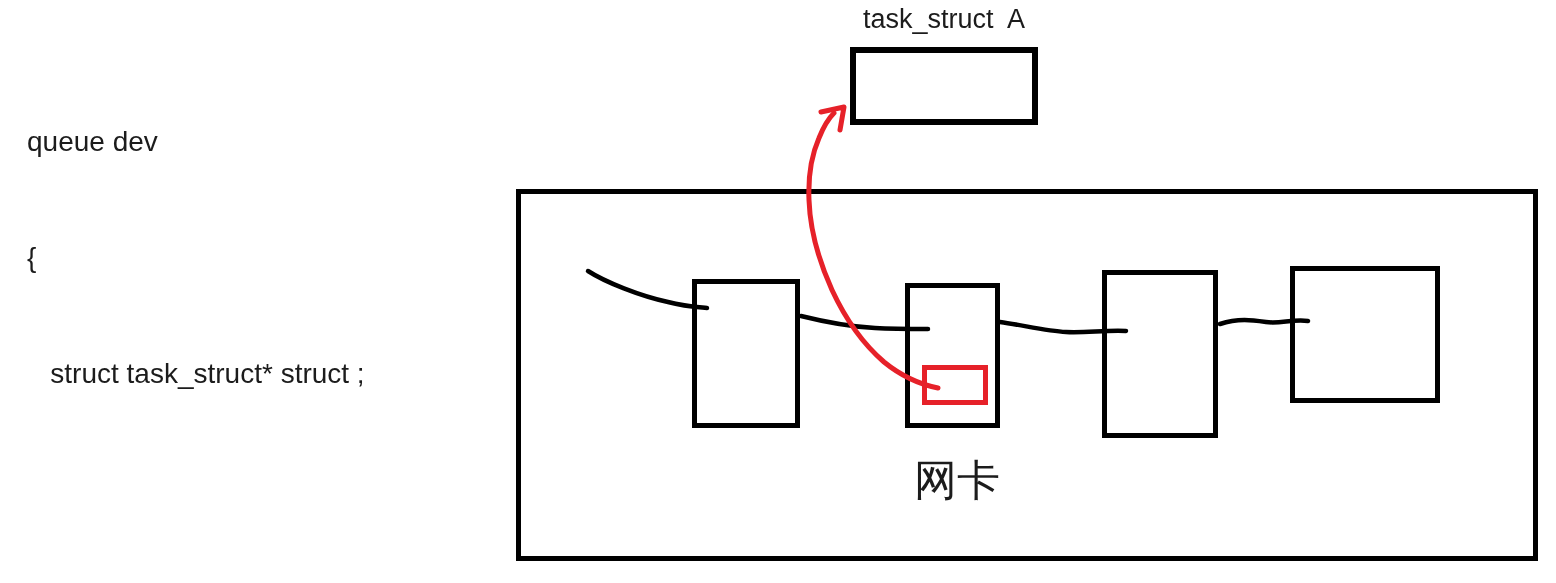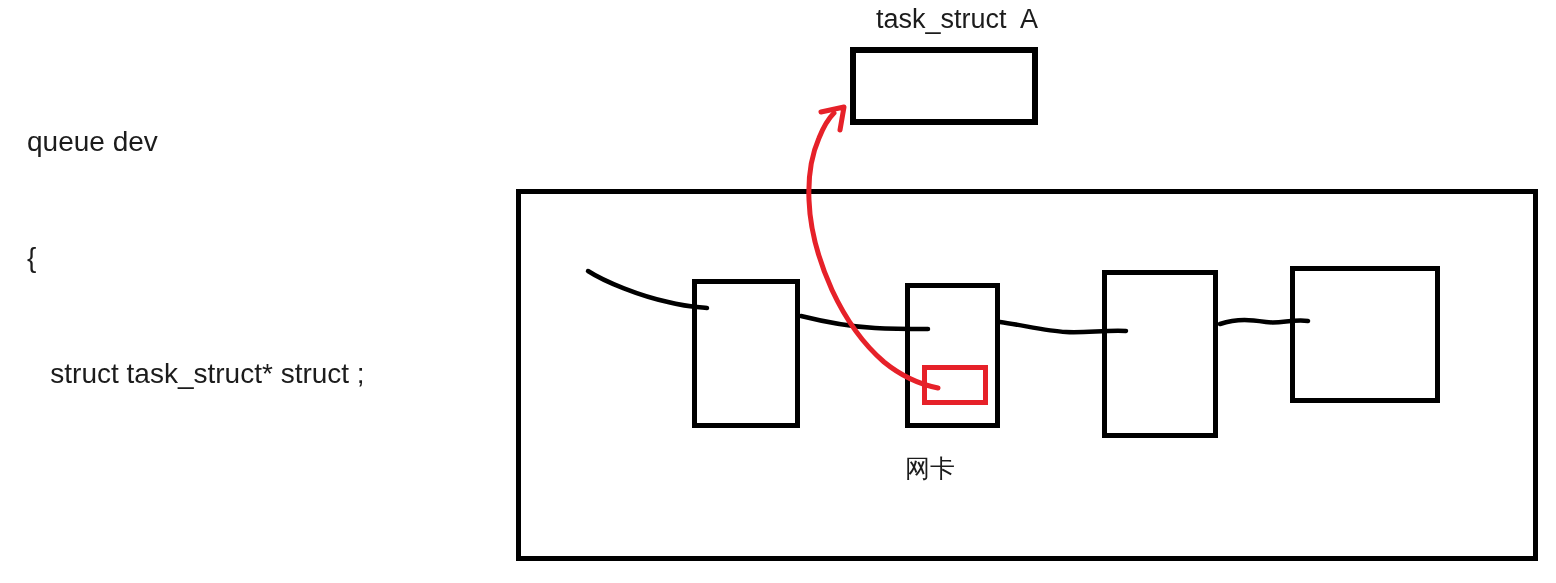--- a/index.html
+++ b/index.html
@@ -28,21 +28,21 @@
   }
   .code-line {
     min-height: 52px;
     line-height: 52px;
   }
   .ts-label {
     position: absolute;
     left: 850px;
     top: 4px;
     width: 188px;
-    text-align: right;
+    text-align: center;
     font-size: 27px;
     white-space: pre;
     color: var(--text);
   }
   .ts-box {
     position: absolute;
     left: 850px;
     top: 47px;
     width: 188px;
     height: 78px;
@@ -77,22 +77,22 @@
     width: 66px;
     height: 40px;
     border: 5px solid var(--accent-red);
     box-sizing: border-box;
   }
   .nic-label {
     position: absolute;
     left: 905px;
     top: 452px;
     width: 95px;
-    text-align: left;
-    font-size: 25px;
+    text-align: right;
+    font-size: 43px;
     color: var(--text);
   }
   .strokes {
     position: absolute;
     left: 0; top: 0;
     width: 1556px;
     height: 583px;
     pointer-events: none;
   }
   .stroke-ink {

